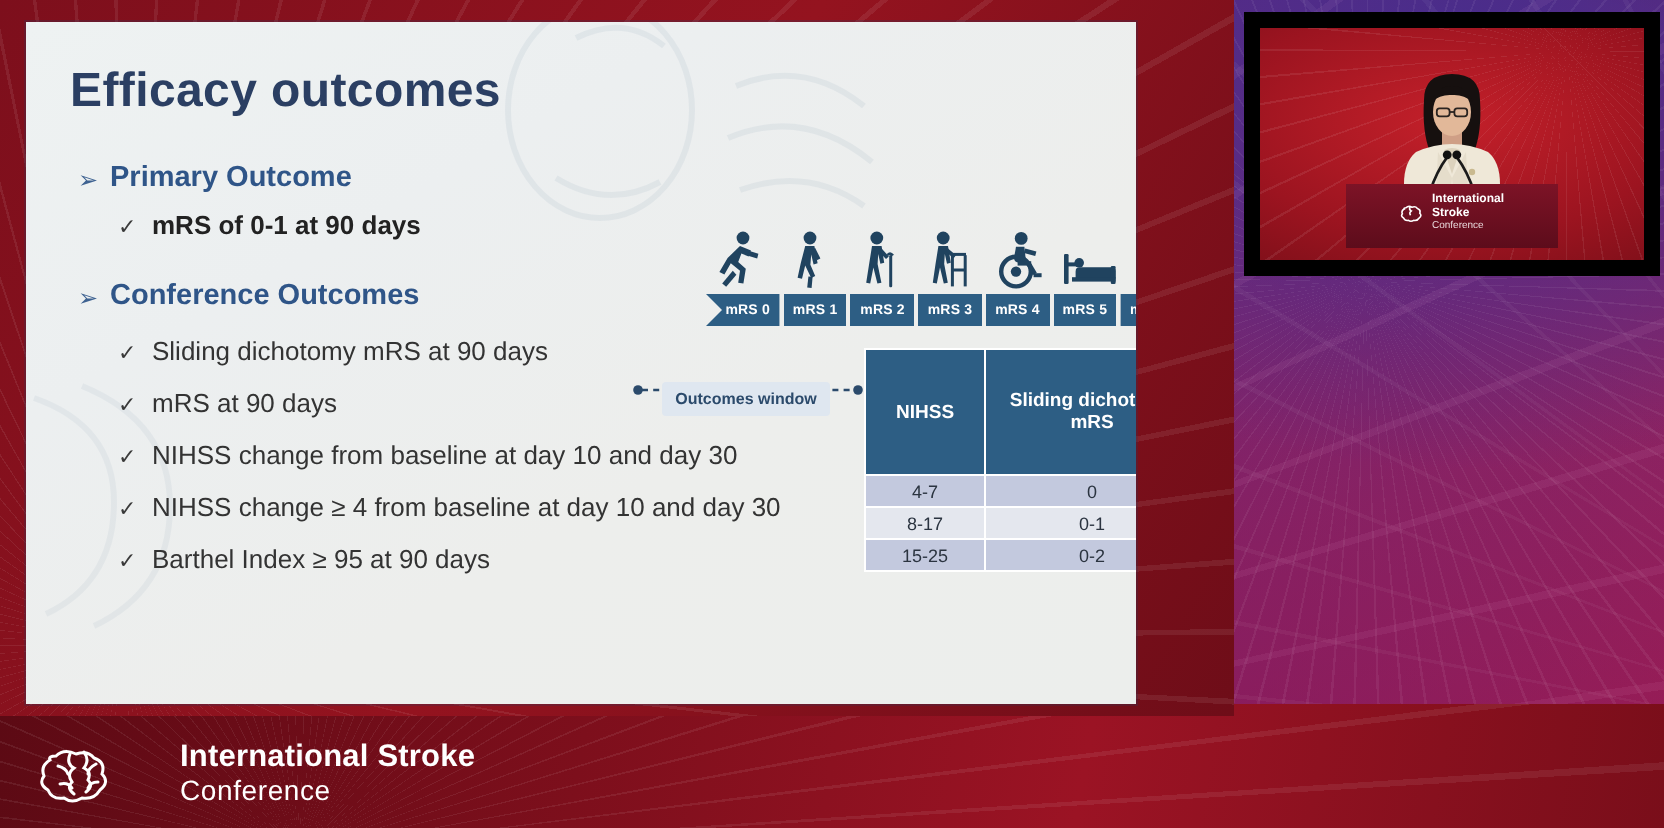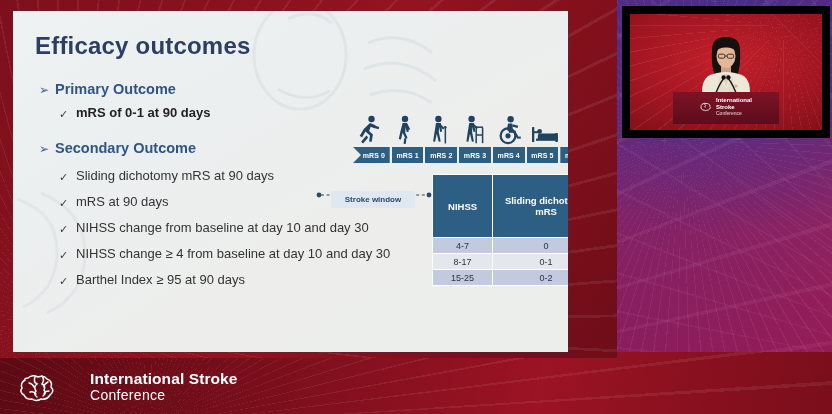--- a/index.html
+++ b/index.html
@@ -167,21 +167,21 @@
 
       <div class="lvl2 bold">
         <span class="chk">✓</span>
         <span class="txt">mRS of 0-1 at 90 days</span>
       </div>
 
       <div class="group-gap"></div>
 
       <div class="lvl1">
         <span class="arrow">➢</span>
-        <span class="txt">Secondary Outcome</span>
+        <span class="txt">Conference Outcomes</span>
       </div>
 
       <div class="group-gap-sm"></div>
 
       <div class="lvl2">
         <span class="chk">✓</span>
         <span class="txt">Sliding dichotomy mRS at 90 days</span>
       </div>
       <div class="lvl2">
         <span class="chk">✓</span>
@@ -297,21 +297,21 @@
         <div class="mrs-cell last">mRS 6</div>
       </div>
     </div>
 
     <svg id="connector" viewBox="0 0 117 8">
       <circle cx="3" cy="4" r="2.4" fill="#2b4a6b"></circle>
       <line x1="5" y1="4" x2="110" y2="4" stroke="#2b4a6b" stroke-width="1.2" stroke-dasharray="3,2.6"></line>
       <circle cx="113" cy="4" r="2.4" fill="#2b4a6b"></circle>
     </svg>
 
-    <div id="window-callout">Stroke window</div>
+    <div id="window-callout">Outcomes window</div>
 
     <table id="nih-table">
       <thead>
         <tr>
           <th style="width:36%">NIHSS</th>
           <th style="width:64%">Sliding dichotomy mRS</th>
         </tr>
       </thead>
       <tbody>
         <tr class="r0">

